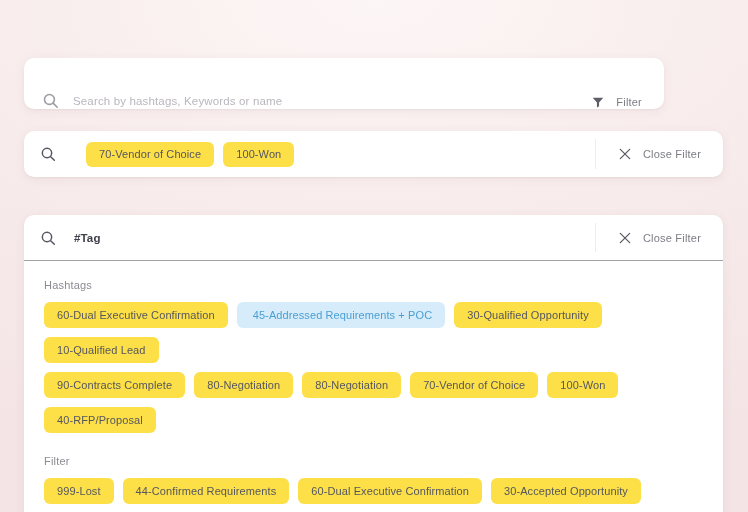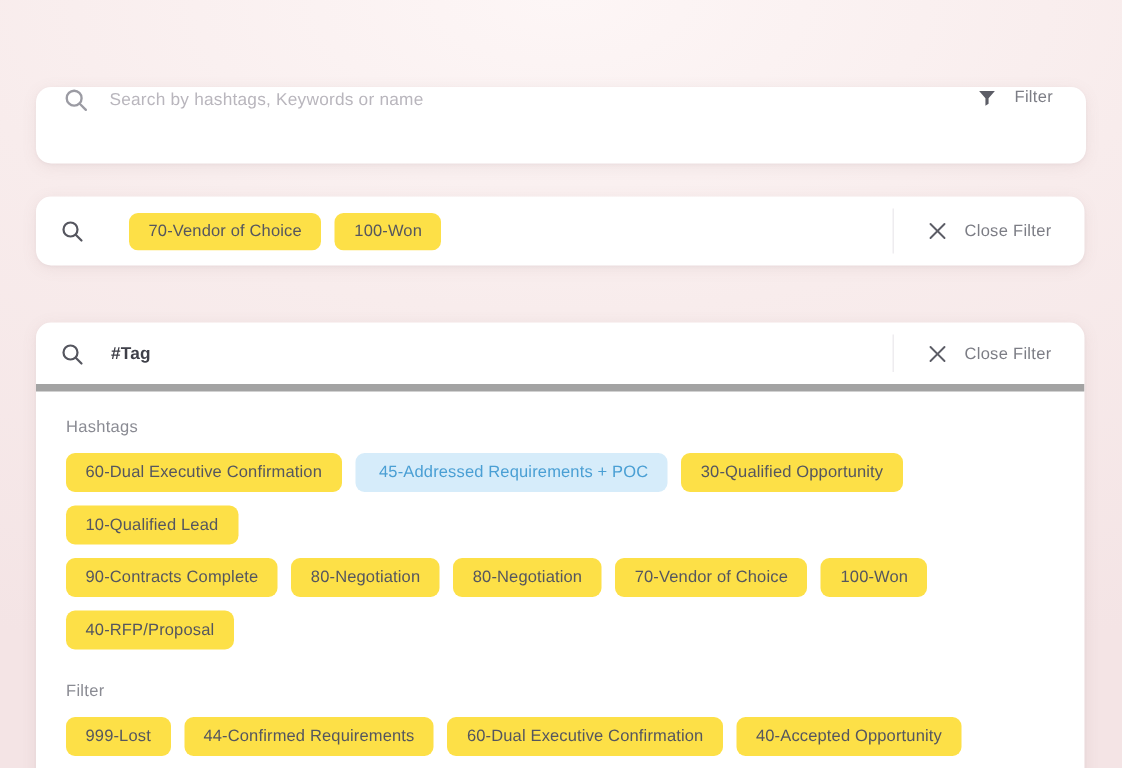--- a/index.html
+++ b/index.html
@@ -38,24 +38,24 @@
     background: #ffffff;
     border-radius: 10px;
     box-shadow: 0 2px 10px rgba(140, 110, 112, 0.10),
                 0 1px 2px rgba(140, 110, 112, 0.06);
   }
 
   
   #panel-search {
     left: 24px;
     top: 58px;
-    width: 700px;
+    width: 640px;
     height: 51px;
     display: flex;
-    align-items: flex-start;
+    align-items: flex-end;
   }
 
   .search-zone {
     flex: 1 1 auto;
     display: flex;
     align-items: center;
     padding-left: 18px;
     min-width: 0;
   }
 
@@ -159,21 +159,21 @@
     top: 215px;
     width: 699px;
     height: 320px;
     overflow: hidden;
   }
 
   .picker-head {
     display: flex;
     align-items: stretch;
     height: 46px;
-    border-bottom: 5px solid #a3a3a3;
+    border-bottom: 1px solid #a3a3a3;
   }
   .picker-head .search-zone { padding-left: 36px; }
   .picker-head .icon-search { margin-left: -20px; margin-right: 18px; width: 16px; height: 16px; color: #55565f; }
 
   .picker-body { padding: 18px 20px 0 20px; }
 
   .group-title {
     font-size: 11px;
     color: #8a8b93;
     letter-spacing: 0.2px;
@@ -282,19 +282,19 @@
           <span class="chip">70-Vendor of Choice</span>
           <span class="chip">100-Won</span>
           <span class="chip">40-RFP/Proposal</span>
         </div>
         <div class="group-spacer"></div>
         <div class="group-title">Filter</div>
         <div class="chip-row">
           <span class="chip">999-Lost</span>
           <span class="chip">44-Confirmed Requirements</span>
           <span class="chip">60-Dual Executive Confirmation</span>
-          <span class="chip">40-Accepted Opportunity</span>
+          <span class="chip">30-Accepted Opportunity</span>
         </div>
       </div>
 
   </div>
 
 </div>
 
 </body></html>

